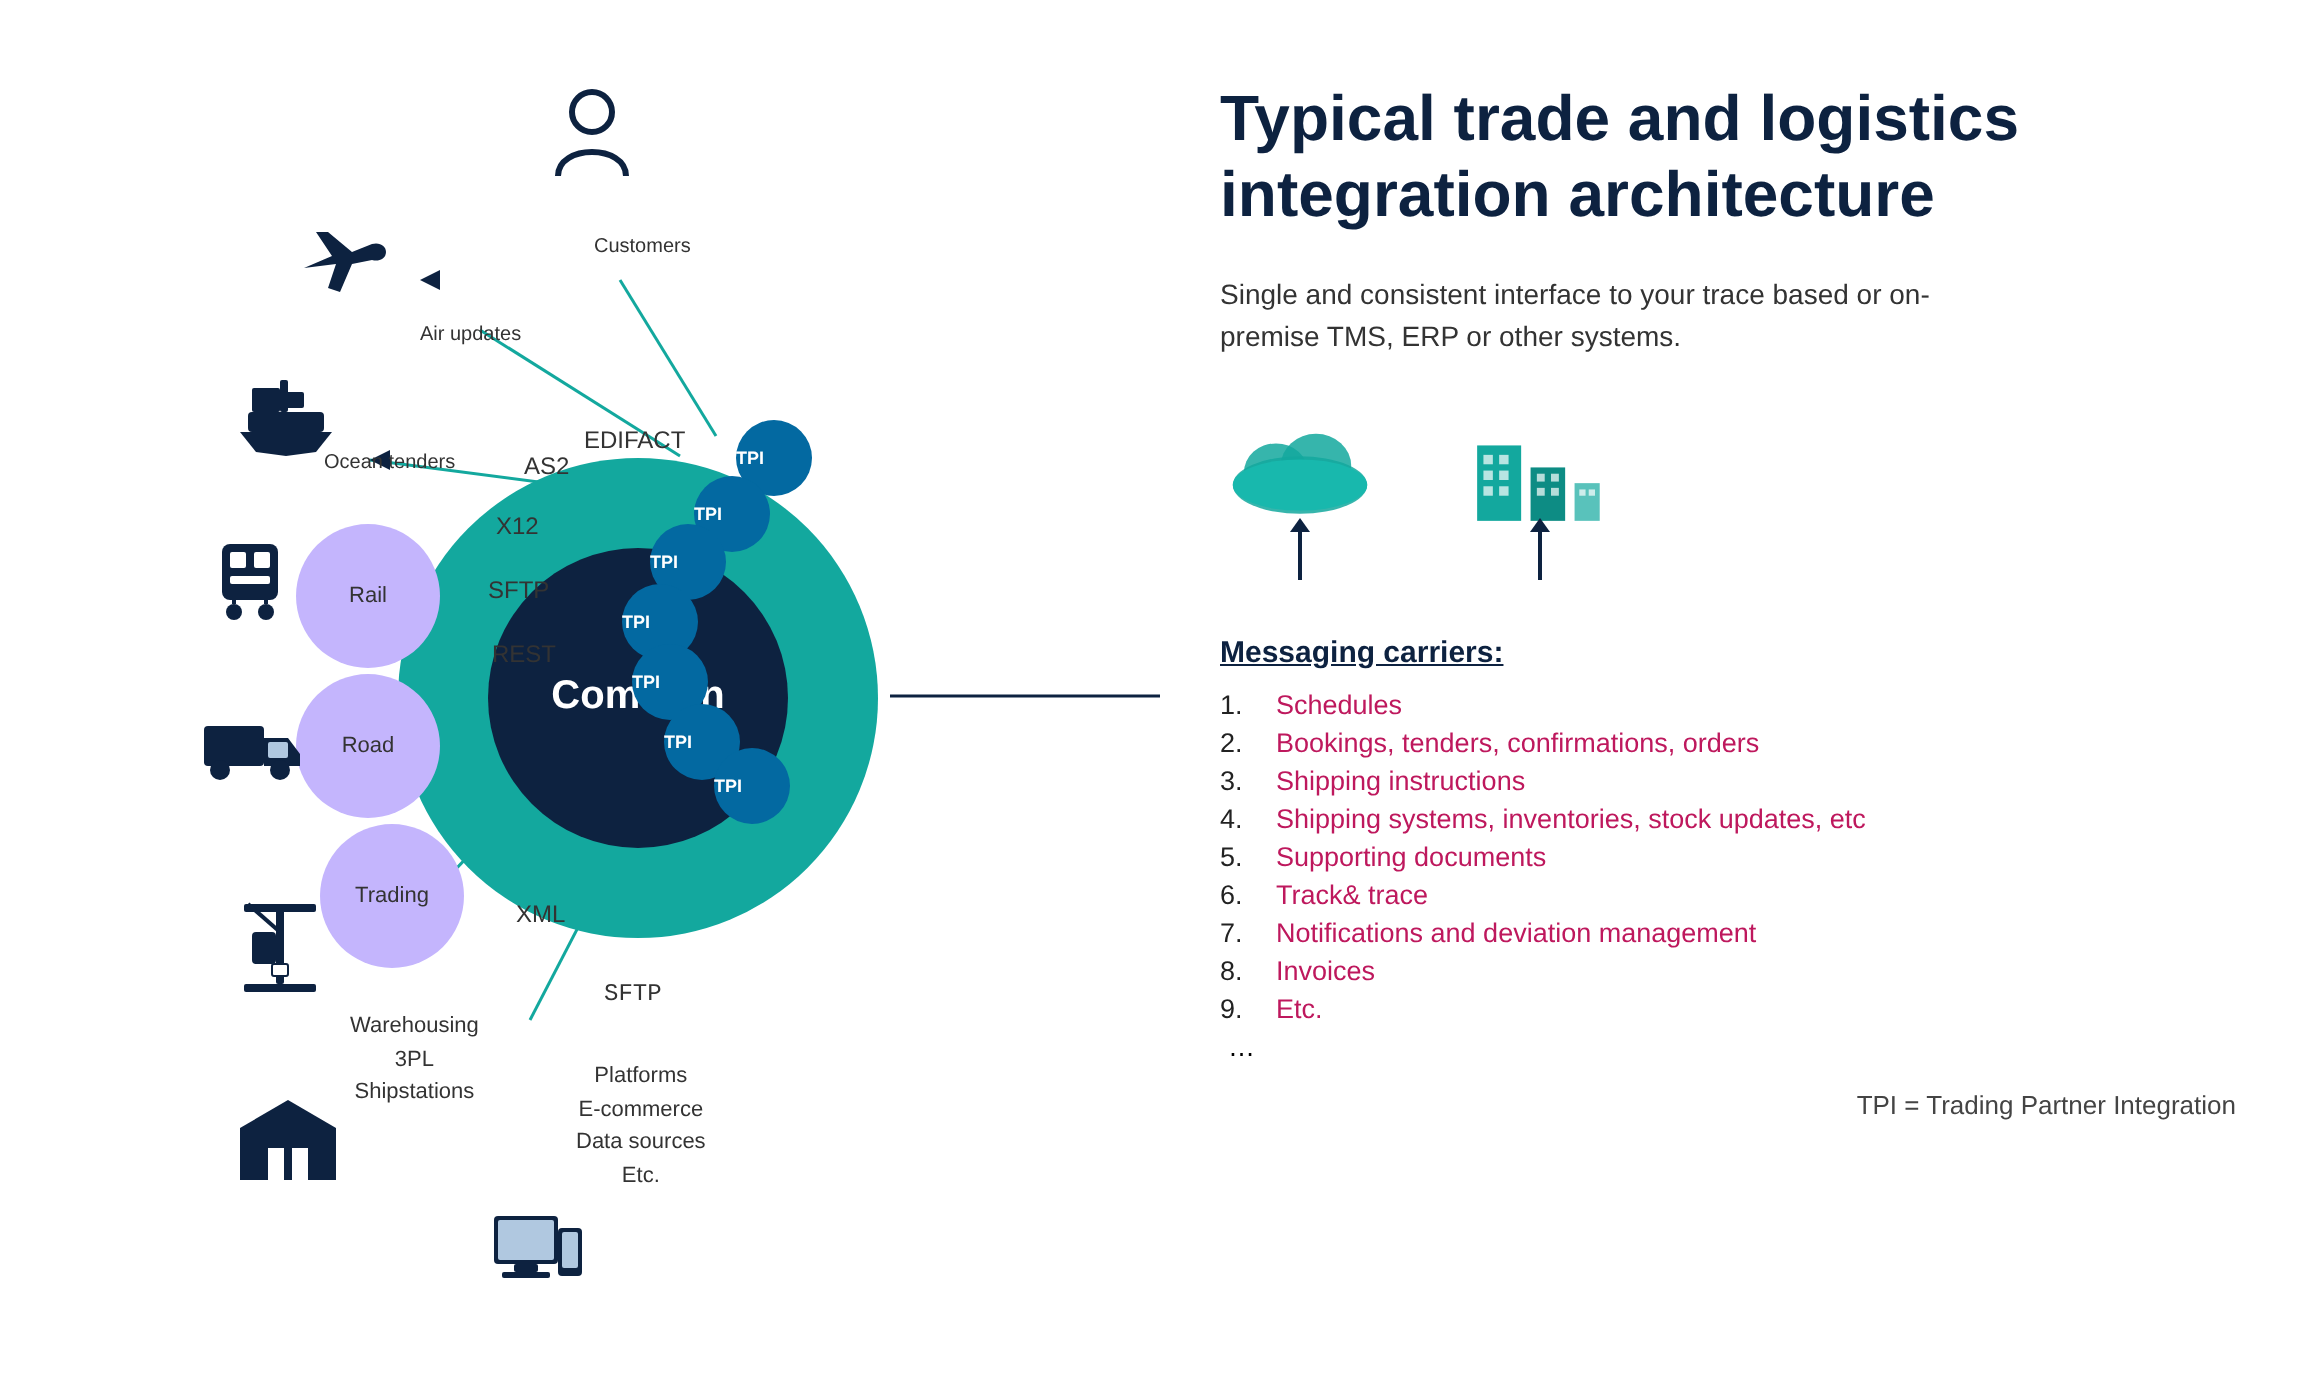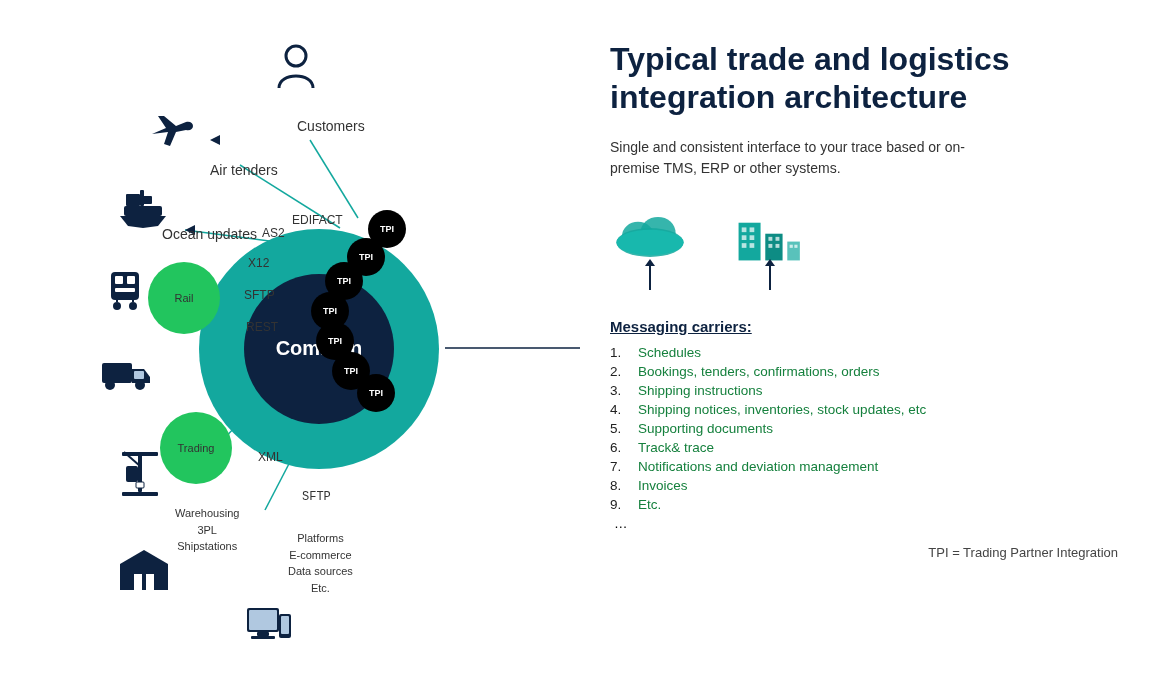--- a/index.html
+++ b/index.html
@@ -93,21 +93,21 @@
     }
 
     .messaging-list {
       list-style: none;
       counter-reset: msg-counter;
     }
 
     .messaging-list li {
       counter-increment: msg-counter;
       font-size: 13.5px;
-      color: #15803d;
+      color: #be185d;
       margin-bottom: 4px;
       display: flex;
       gap: 8px;
     }
 
     .messaging-list li::before {
       content: counter(msg-counter) ".";
       min-width: 20px;
       color: #222;
     }
@@ -157,52 +157,51 @@
       font-size: 20px;
       font-weight: 600;
     }
 
     
     .tpi-bubble {
       position: absolute;
       width: 38px;
       height: 38px;
       border-radius: 50%;
-      background: #000000;
+      background: #0369a1;
       color: #fff;
       font-size: 9px;
       font-weight: 700;
       display: flex;
       align-items: center;
-      justify-content: center;
       z-index: 10;
     }
 
     
     .proto-label {
       position: absolute;
       font-size: 12px;
       color: #333;
     }
 
     
     .entity-circle {
       position: absolute;
       width: 72px;
       height: 72px;
       border-radius: 50%;
-      background: #22c55e;
+      background: #c4b5fd;
       display: flex;
       align-items: center;
       justify-content: center;
     }
 
     .entity-label {
       position: absolute;
-      font-size: 14px;
+      font-size: 10px;
       color: #333;
       text-align: left;
       white-space: nowrap;
     }
 
     
     .icon-img {
       position: absolute;
       color: #0d2240;
     }
@@ -295,27 +294,30 @@
     <span class="proto-label" style="left:248px; top:256px;">X12</span>
     <span class="proto-label" style="left:244px; top:288px;">SFTP</span>
     <span class="proto-label" style="left:246px; top:320px;">REST</span>
     <span class="proto-label" style="left:258px; top:450px;">XML</span>
     <span class="proto-label" style="left:302px; top:490px;font-family:Liberation Mono, monospace;">SFTP</span>
 
     <div class="entity-circle" style="left:148px; top:262px;">
       <span style="font-size:11px; color:#333;">Rail</span>
     </div>
 
+    <div class="entity-circle" style="left:148px; top:337px;">
+      <span style="font-size:11px; color:#333;">Road</span>
+    </div>
 
     <div class="entity-circle" style="left:160px; top:412px;">
       <span style="font-size:11px; color:#333;">Trading</span>
     </div>
 
-    <span class="entity-label" style="left:210px; top:162px;">Air tenders</span>
-    <span class="entity-label" style="left:162px; top:226px;">Ocean updates</span>
+    <span class="entity-label" style="left:210px; top:162px;">Air updates</span>
+    <span class="entity-label" style="left:162px; top:226px;">Ocean tenders</span>
 
     <span class="entity-label" style="left:297px; top:118px;">Customers</span>
 
     <div class="warehouse-labels" style="left:175px; top:505px; text-align:center;">
       Warehousing<br>3PL<br>Shipstations
     </div>
 
     <div class="warehouse-labels" style="left:288px; top:530px; text-align:center;">
       Platforms<br>E-commerce<br>Data sources<br>Etc.
     </div>
@@ -441,21 +443,21 @@
     </div>
   </div>
 
   <div class="messaging-section">
     <div class="messaging-title">Messaging carriers:</div>
     <ol class="messaging-list">
 
     <li>Schedules</li>
         <li>Bookings, tenders, confirmations, orders</li>
         <li>Shipping instructions</li>
-        <li>Shipping notices, inventories, stock updates, etc</li>
+        <li>Shipping systems, inventories, stock updates, etc</li>
         <li>Supporting documents</li>
         <li>Track&amp; trace</li>
         <li>Notifications and deviation management</li>
         <li>Invoices</li>
         <li>Etc.</li>
       </ol>
       <p style="margin-top: 4px; font-size: 13.5px; padding-left: 4px;">…</p>
     <div class="tpi-note">TPI = Trading Partner Integration</div>
   </div>
 </div>

